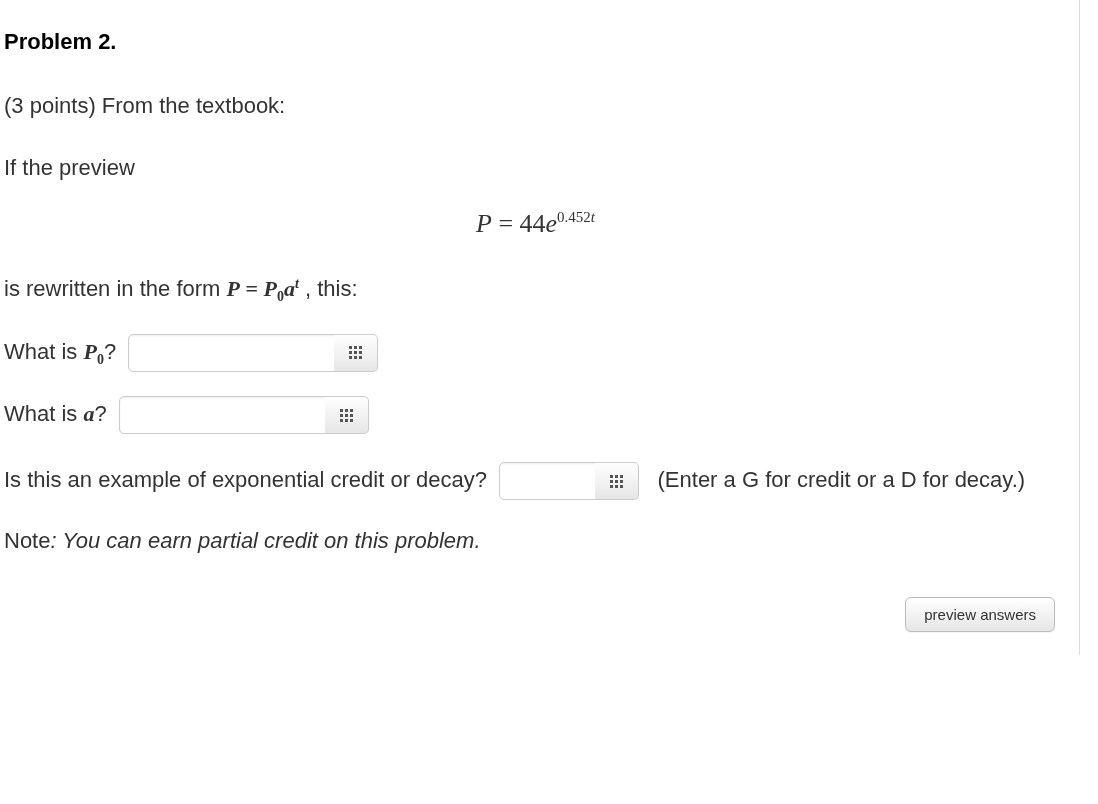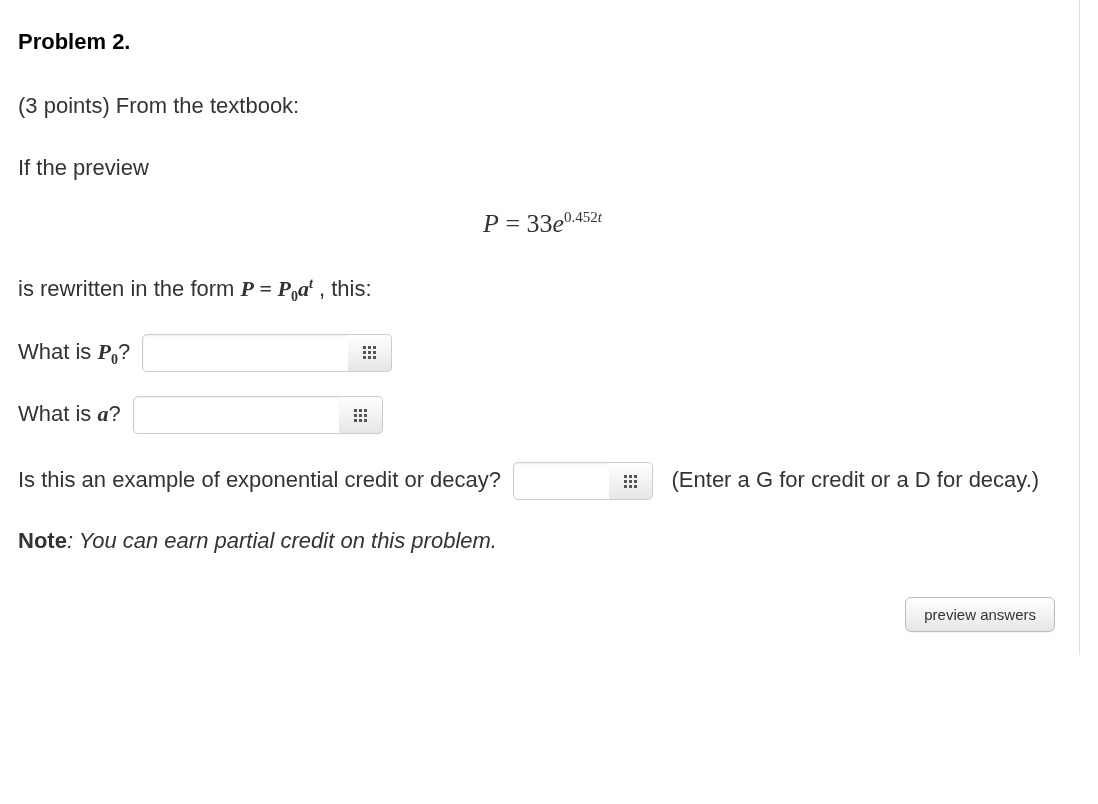--- a/index.html
+++ b/index.html
@@ -8,21 +8,21 @@
     body {
       margin: 0;
       padding: 0;
       font-family: "Helvetica Neue", Helvetica, Arial, sans-serif;
       font-size: 22px;
       color: #333;
       background: #fff;
       width: 1098px;
     }
     .container {
-      padding: 20px 12px 20px 18px;
+      padding: 20px 12px 20px 4px;
       border-right: 1px solid #ddd;
       width: 1080px;
       line-height: 2;
     }
     .problem-title {
       font-weight: bold;
       color: #000;
       margin-bottom: 20px;
     }
     .line {
@@ -101,21 +101,21 @@
     .input-group {
       display: inline-flex;
       align-items: stretch;
       vertical-align: middle;
       margin-left: 6px;
     }
     .note-line {
       margin-top: 12px;
     }
     .note-line .bold {
-      font-weight: bold;
+      font-weight: normal;
     }
     .note-line .italic {
       font-style: italic;
     }
     .button-row {
       text-align: right;
       margin-top: 28px;
       padding-right: 12px;
     }
     .preview-btn {
@@ -137,21 +137,21 @@
 
 <div class="container">
 
   <div class="problem-title">Problem 2.</div>
 
   <div class="line">(3 points) From the textbook:</div>
 
   <div class="line">If the preview</div>
 
   <div class="equation-block">
-    <span>P</span><span class="num"> = </span><span class="num">33</span><span>e</span><sup><span>0.452</span><span style="font-style:italic">t</span></sup>
+    <span>P</span><span class="num"> = </span><span class="num">44</span><span>e</span><sup><span>0.452</span><span style="font-style:italic">t</span></sup>
   </div>
 
   <div class="line">
     <span>is rewritten in the form </span><span class="inline-math"><span>P</span><span style="font-style:normal"> = </span><span>P</span><span class="sub">0</span><span>a</span><span class="sup">t</span></span><span> , this:</span>
   </div>
 
   <div class="line">
     <span>What is </span><span class="inline-math"><span>P</span><span class="sub">0</span></span><span>?</span>
     <span class="input-group">
       <input type="text" class="answer-input" value="" style="">

